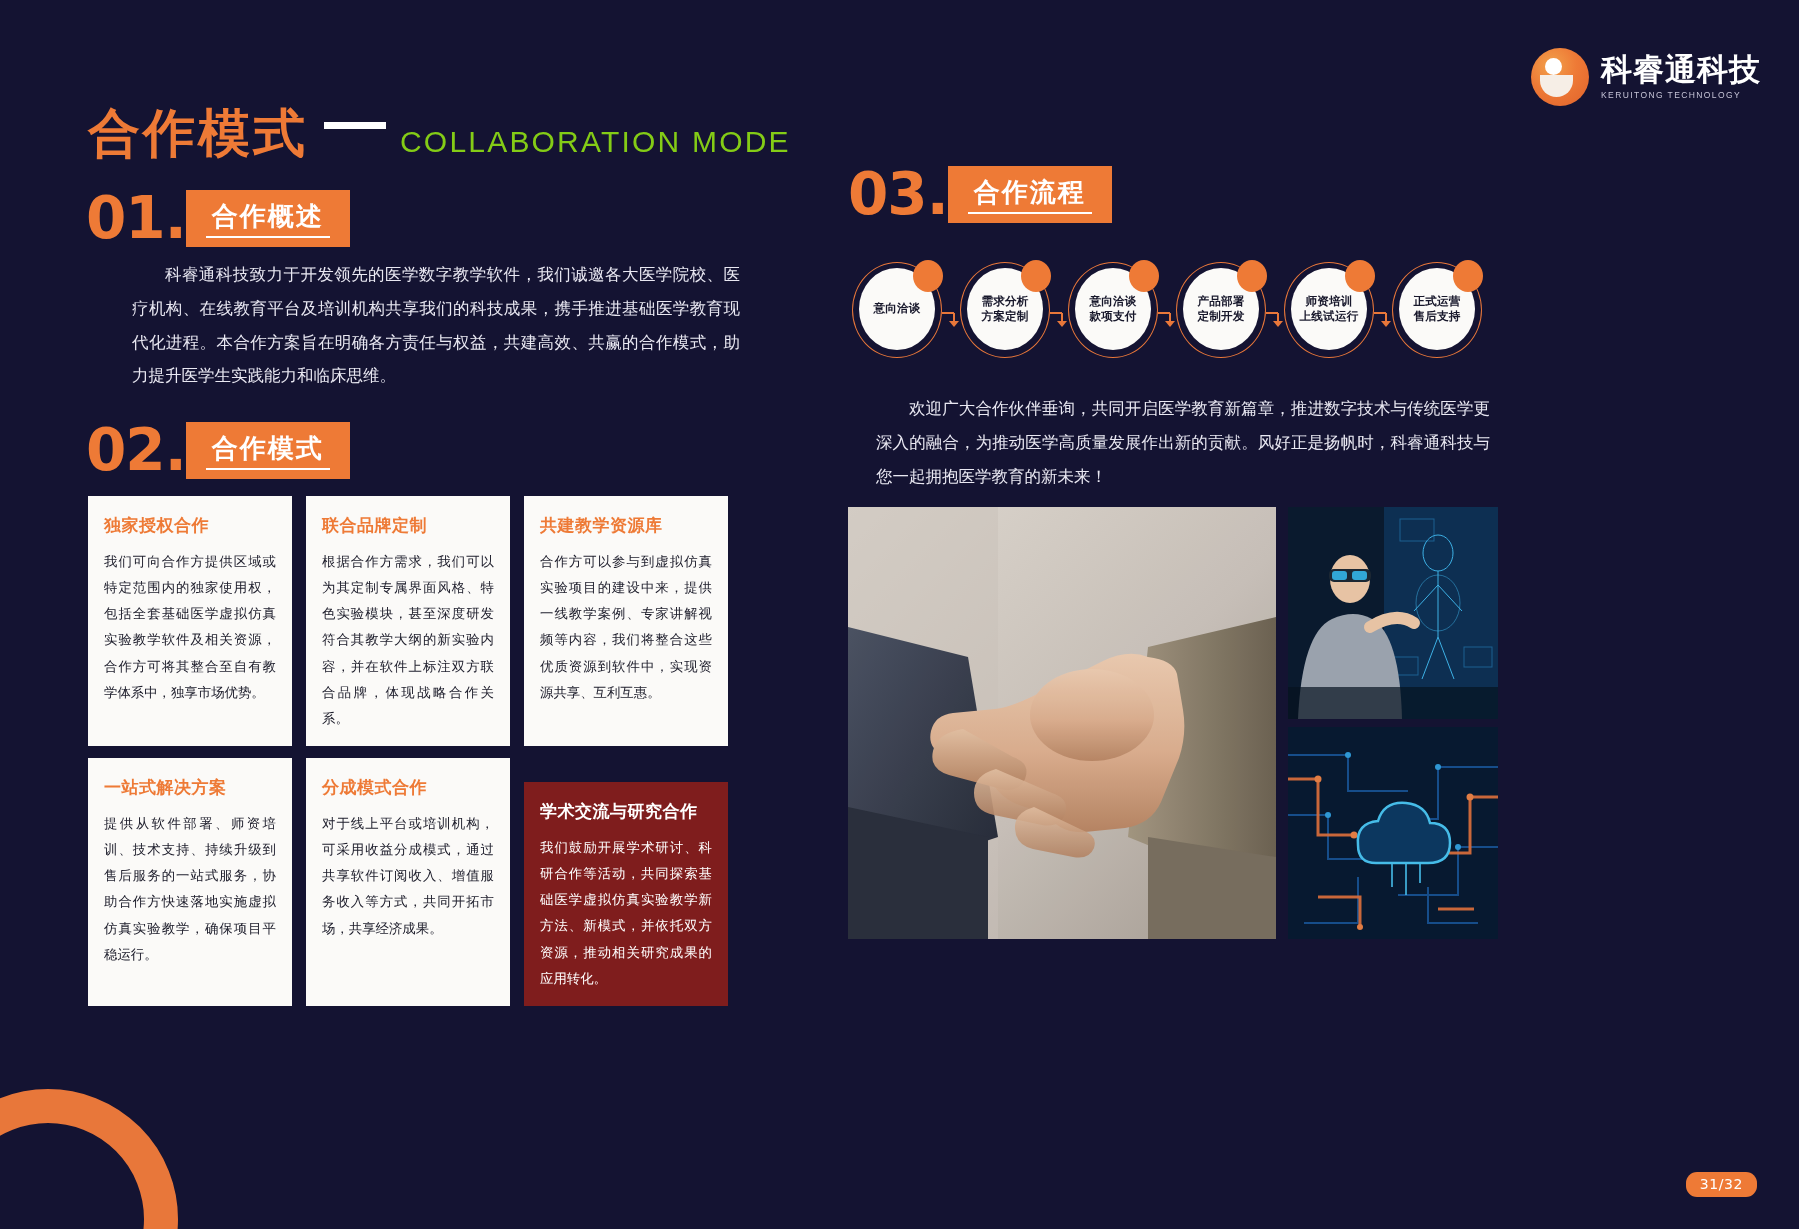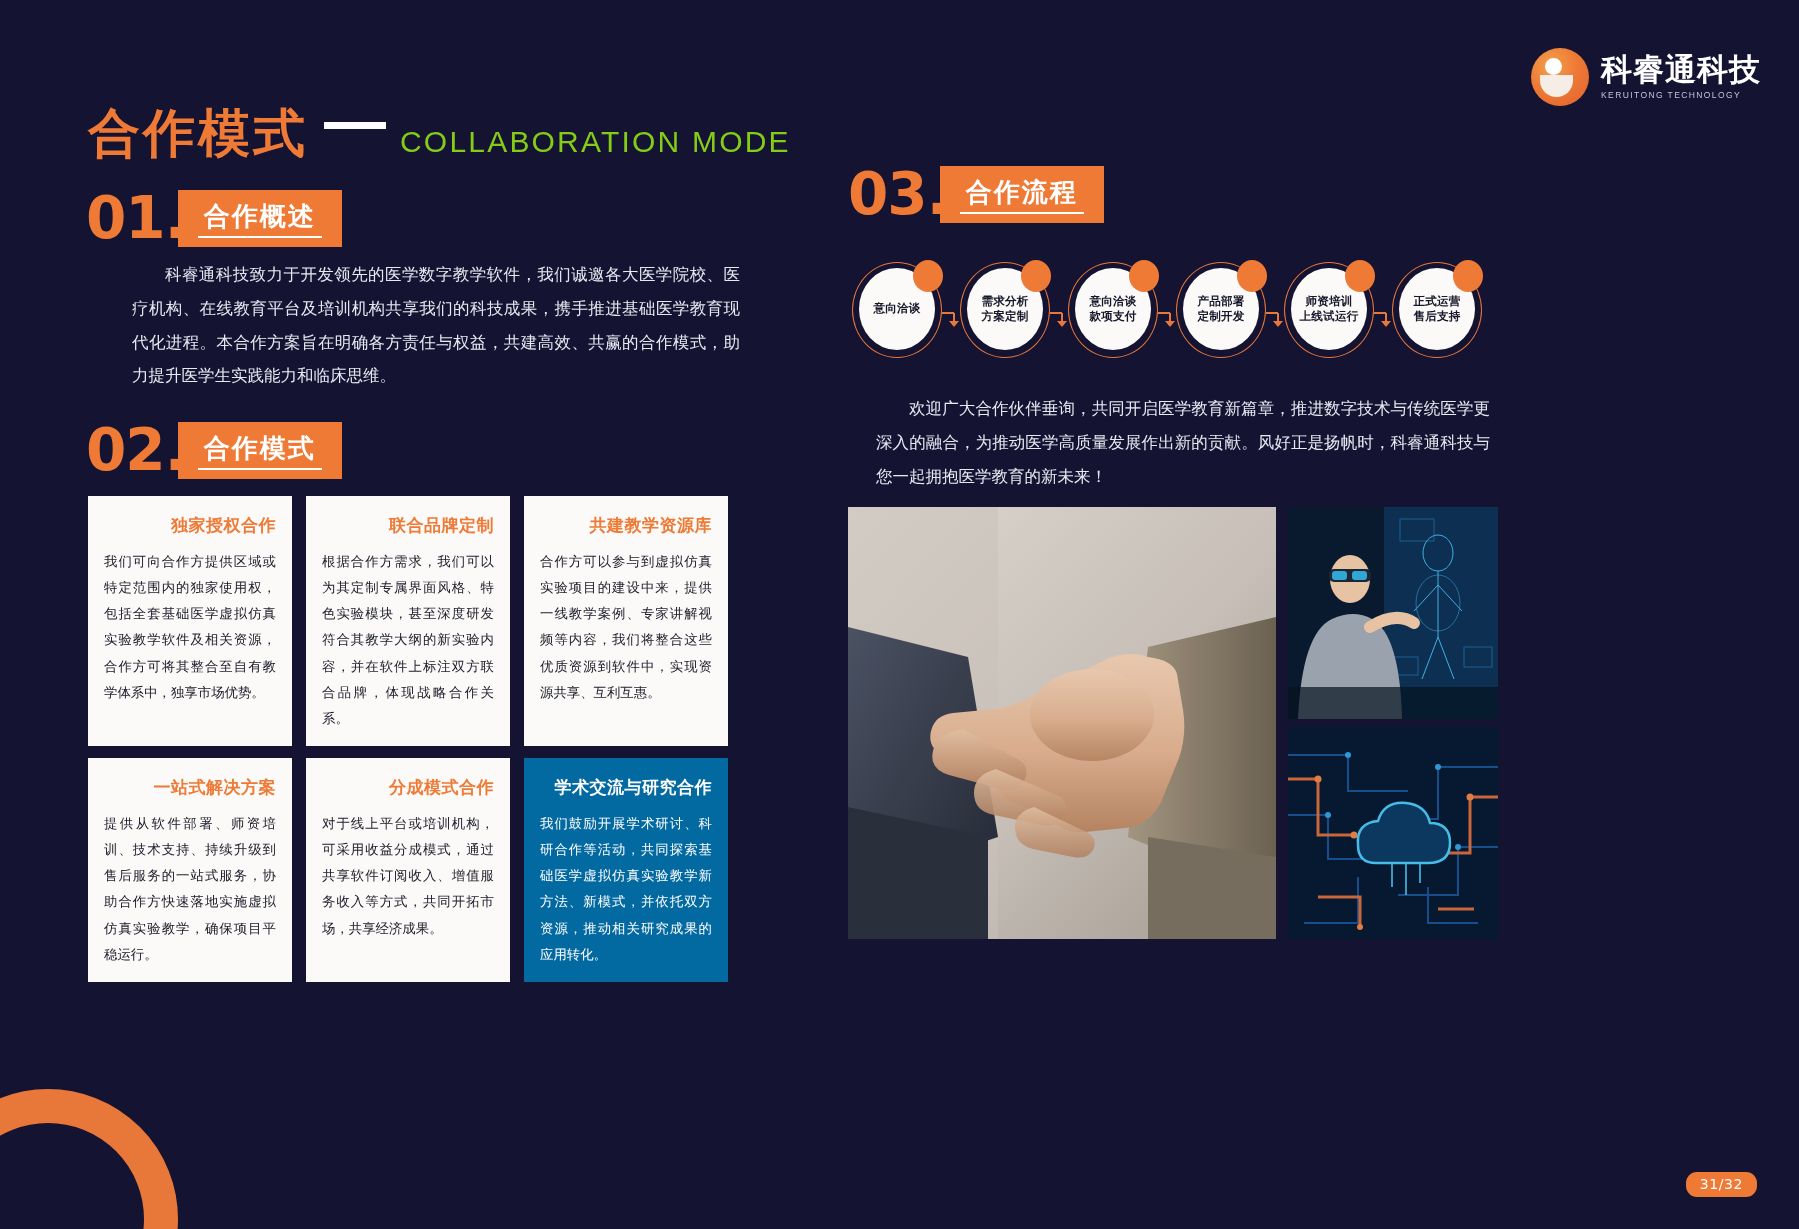--- a/index.html
+++ b/index.html
@@ -50,21 +50,21 @@
   }
   .title-dash{
     width:62px; height:7px; background:#fff; margin:0 14px 30px 16px;
   }
   .title-en{
     font-size:30px; color:#84cc16; letter-spacing:2.2px;
     font-weight:300; line-height:1; padding-bottom:2px;
   }
 
   
-  .sec-head{ display:flex; align-items:center; }
+  .sec-head{ display:flex; align-items:center;gap:8px; }
   .sec-num{
     font-size:58px; font-weight:bold; color:#ee7a36;
     line-height:0.92; letter-spacing:-1px;
     font-family:"DejaVu Sans",sans-serif;
     margin-right:-8px; position:relative; z-index:2;
   }
   .sec-badge{
     background:#ee7a36; color:#fff;
     padding:9px 26px 13px 26px;
     font-size:26px; font-weight:bold; letter-spacing:2px;
@@ -90,24 +90,24 @@
   
   .cards{
     position:absolute; left:88px; top:496px;
     width:640px;
     display:grid; grid-template-columns:repeat(3,204px);
     gap:12px 14px;
   }
   .card{
     background:#fbfaf8; padding:18px 16px 14px 16px; min-height:212px;
   }
-  .card.accent{ background:#0369a1; }
+  .card.accent{ background:#7f1d1d;margin-top:24px; }
   .card-title{
     color:#ee7a36; font-size:17px; font-weight:bold;
-    text-align:right; margin-bottom:12px; letter-spacing:0.5px;
+    text-align:left; margin-bottom:12px; letter-spacing:0.5px;
     font-family:"DejaVu Sans",sans-serif;
   }
   .card.accent .card-title{ color:#fff; }
   .card-body{
     color:#20202e; font-size:13.4px; line-height:1.95;
     text-align:justify; font-family:"DejaVu Sans",sans-serif;
   }
   .card.accent .card-body{ color:#fff; }
 
   

